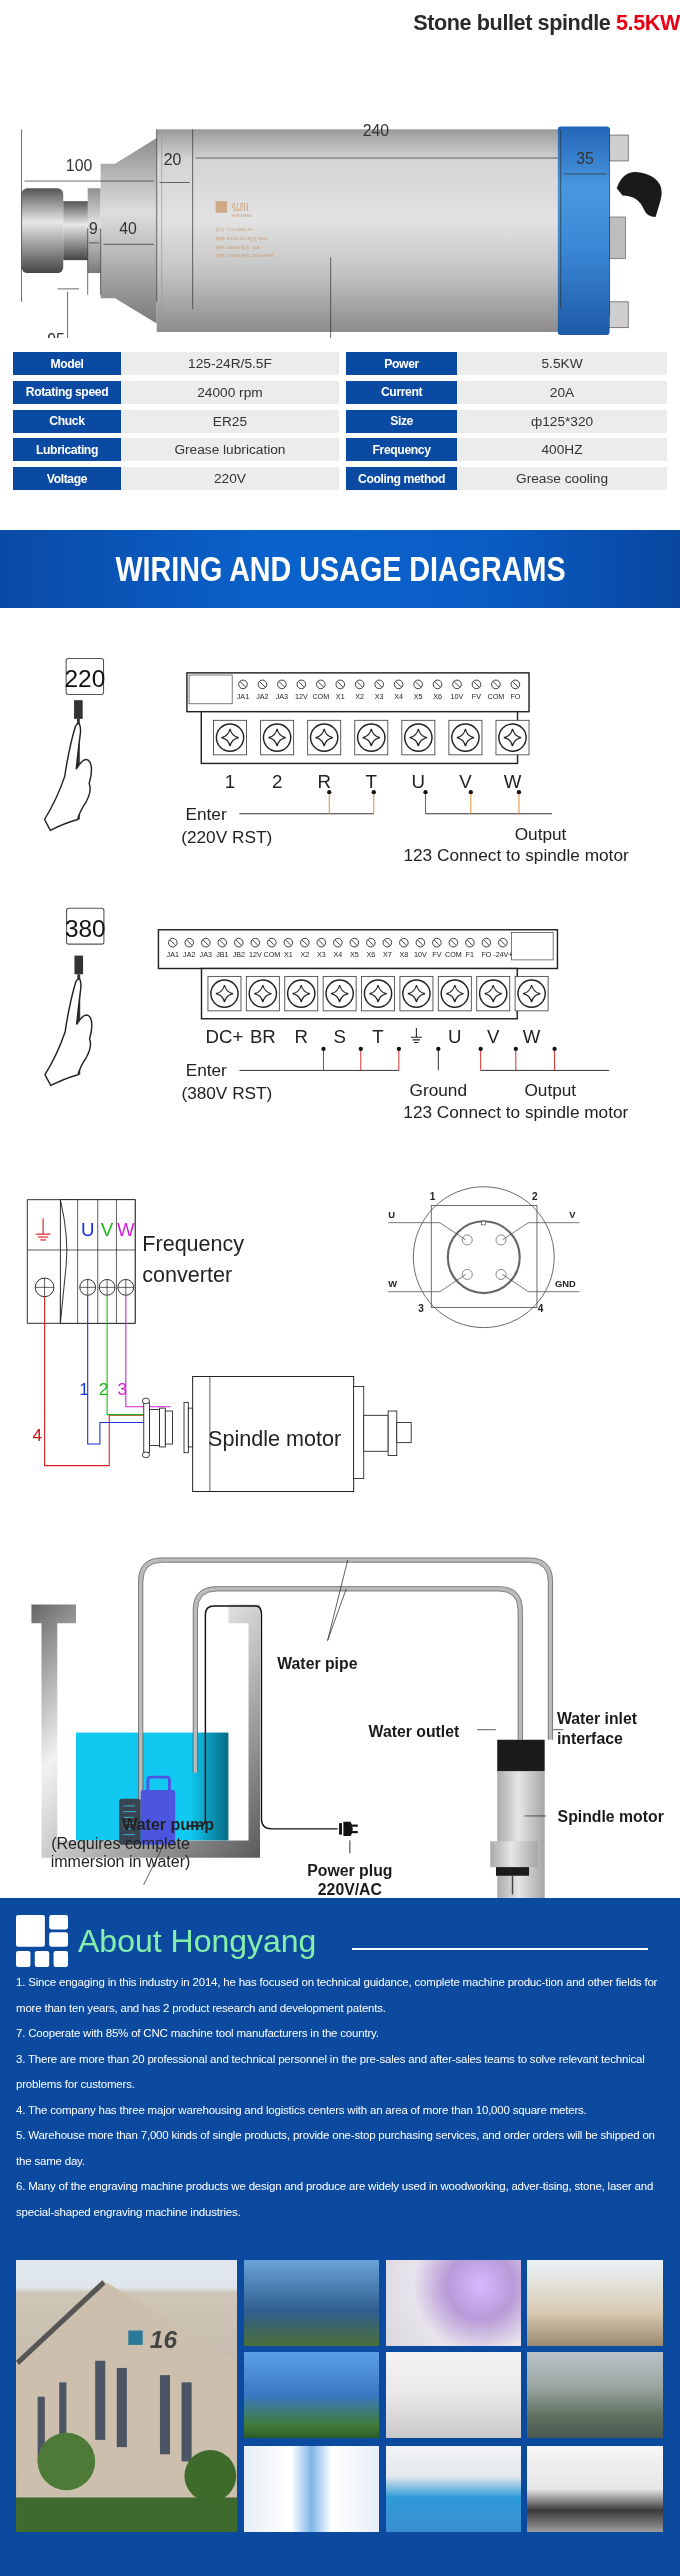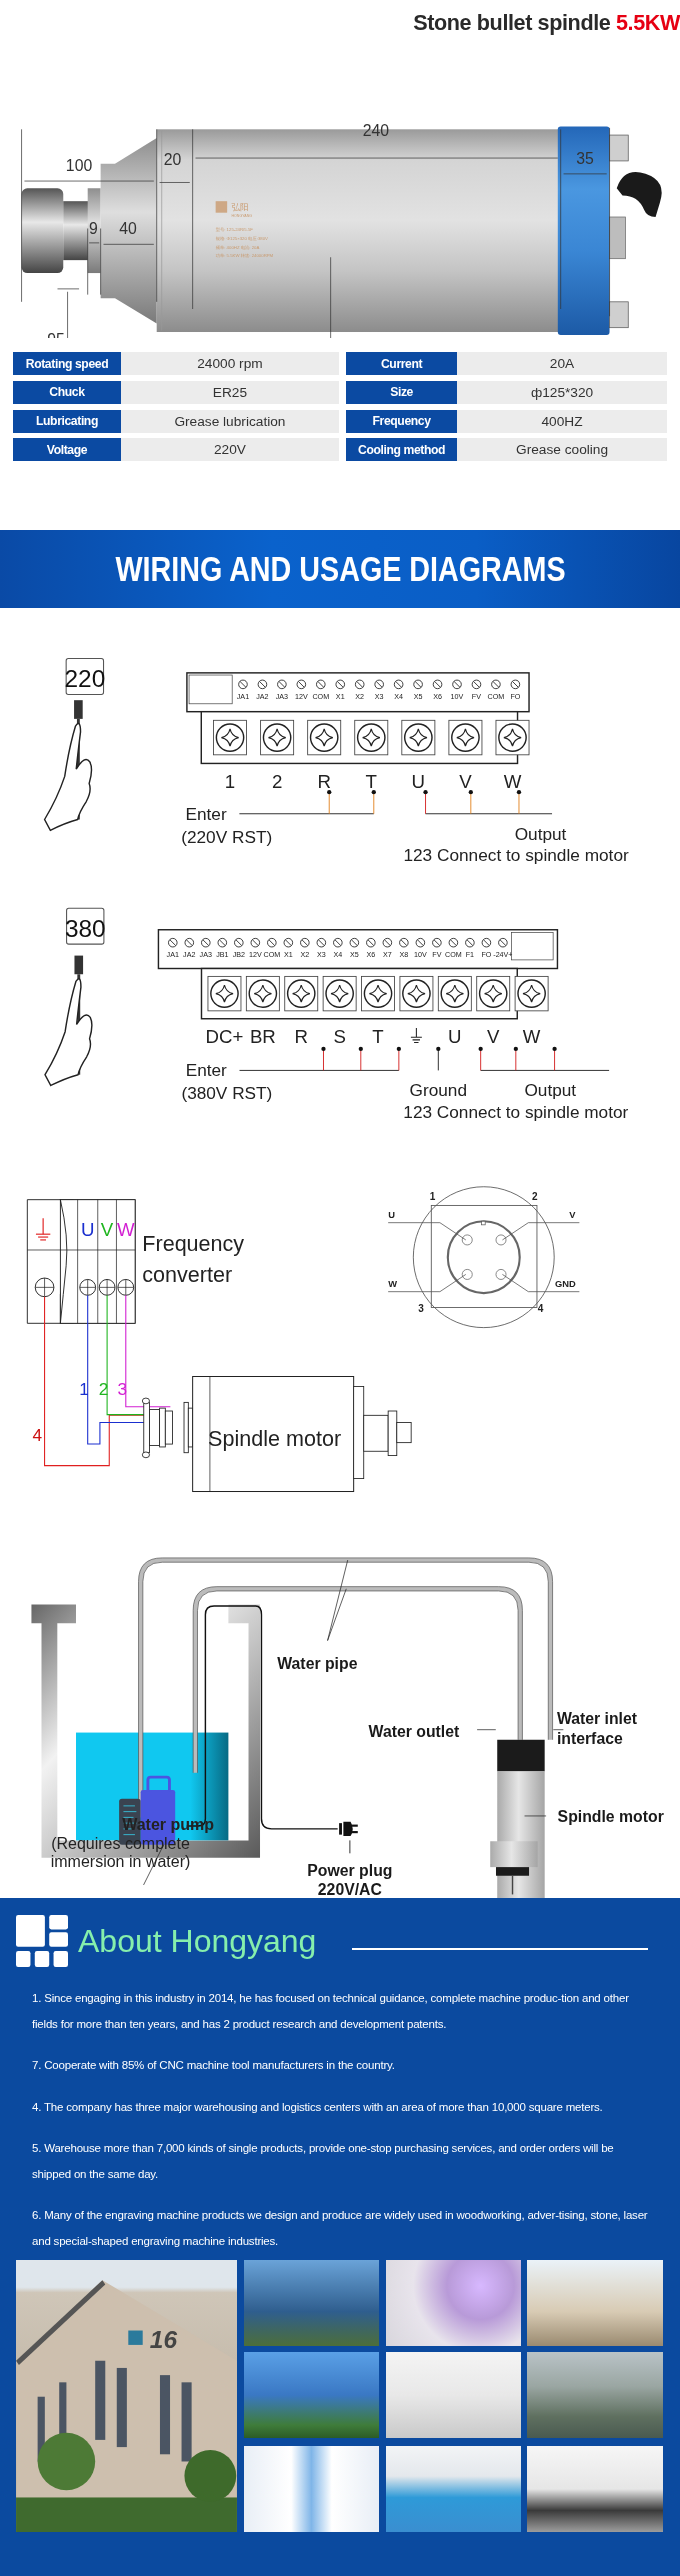--- a/index.html
+++ b/index.html
@@ -29,21 +29,21 @@
   #wiring-banner span { color: #fff; font-size: 35px; font-weight: bold; letter-spacing: 0px; transform: scaleX(0.82); display: inline-block; }
 
   svg text { font-family: "Liberation Sans", sans-serif; }
 
   
   #about { top: 1898px; left: 0; width: 680px; height: 678px; background: #0b4a9f; }
   #about-header { position: absolute; top: 17px; left: 16px; display: flex; align-items: center; }
   #about-title { color: #86efac; font-size: 32px; margin-left: 10px; white-space: nowrap; }
   #about-line { position: absolute; top: 50px; left: 352px; width: 296px; height: 2.2px; background: #fff; }
   #about-text { position: absolute; top: 72px; left: 16px; width: 654px; color: #fff; font-size: 11.5px; line-height: 25.5px; letter-spacing: -0.2px; }
-  #about-text p { margin: 16px; }
+  #about-text p { margin: 0; }
 
   #photos { position: absolute; top: 362px; left: 16px; width: 647px; height: 288px; }
   .photo { position: absolute; overflow: hidden; }
 </style>
 </head>
 <body>
 
 <div id="title" class="abs">
   <span>Stone bullet spindle</span>
   <span class="accent">5.5KW</span>
@@ -130,20 +130,27 @@
     <text class="dim-text" x="523" y="190" text-anchor="middle">240</text>
     <text class="dim-text" x="814" y="228" text-anchor="middle">35</text>
     <text class="dim-text" x="130" y="325" text-anchor="middle">9</text>
     <text class="dim-text" x="178" y="325" text-anchor="middle">40</text>
     <text class="dim-text" x="78" y="480" text-anchor="middle">95</text>
     <text class="dim-text" x="490" y="582" text-anchor="middle">125</text>
   </svg>
 </div>
 
 <div id="spec-table" class="abs">
+  <div class="spec-row">
+    <div class="spec-cell-label">Model</div>
+    <div class="spec-cell-value">125-24R/5.5F</div>
+    <div class="spec-gap"></div>
+    <div class="spec-cell-label r">Power</div>
+    <div class="spec-cell-value r">5.5KW</div>
+  </div>
   <div class="spec-row">
     <div class="spec-cell-label">Rotating speed</div>
     <div class="spec-cell-value">24000 rpm</div>
     <div class="spec-gap"></div>
     <div class="spec-cell-label r">Current</div>
     <div class="spec-cell-value r">20A</div>
   </div>
   <div class="spec-row">
     <div class="spec-cell-label">Chuck</div>
     <div class="spec-cell-value">ER25</div>
@@ -746,20 +753,21 @@
       <rect x="0" y="50" width="20" height="22" rx="3" fill="#fff"></rect>
       <rect x="26" y="50" width="20" height="22" rx="3" fill="#fff"></rect>
       <rect x="52" y="50" width="20" height="22" rx="3" fill="#fff"></rect>
     </svg>
     <span id="about-title">About Hongyang</span>
   </div>
   <div id="about-line"></div>
   <div id="about-text">
     <p>1. Since engaging in this industry in 2014, he has focused on technical guidance, complete machine produc-tion and other fields for more than ten years, and has 2 product research and development patents.</p>
     <p>7. Cooperate with 85% of CNC machine tool manufacturers in the country.</p>
+    <p>3. There are more than 20 professional and technical personnel in the pre-sales and after-sales teams to solve relevant technical problems for customers.</p>
     <p>4. The company has three major warehousing and logistics centers with an area of more than 10,000 square meters.</p>
     <p>5. Warehouse more than 7,000 kinds of single products, provide one-stop purchasing services, and order orders will be shipped on the same day.</p>
     <p>6. Many of the engraving machine products we design and produce are widely used in woodworking, adver-tising, stone, laser and special-shaped engraving machine industries.</p>
   </div>
 
   <div id="photos">
 
     <div class="photo" style="left:0; top:0; width:221px; height:272px; background:linear-gradient(180deg,#dfe6ec 0%,#dfe6ec 10%,#cfc6b8 12%,#bfb4a4 60%,#4e6b3c 80%,#3c5a2e 100%);font-style:italic;">
       <svg width="221" height="272" viewBox="0 0 307 378">
         <path d="M0 140 L120 28 L307 140 L307 378 L0 378 Z" fill="#cdbfae"></path>

